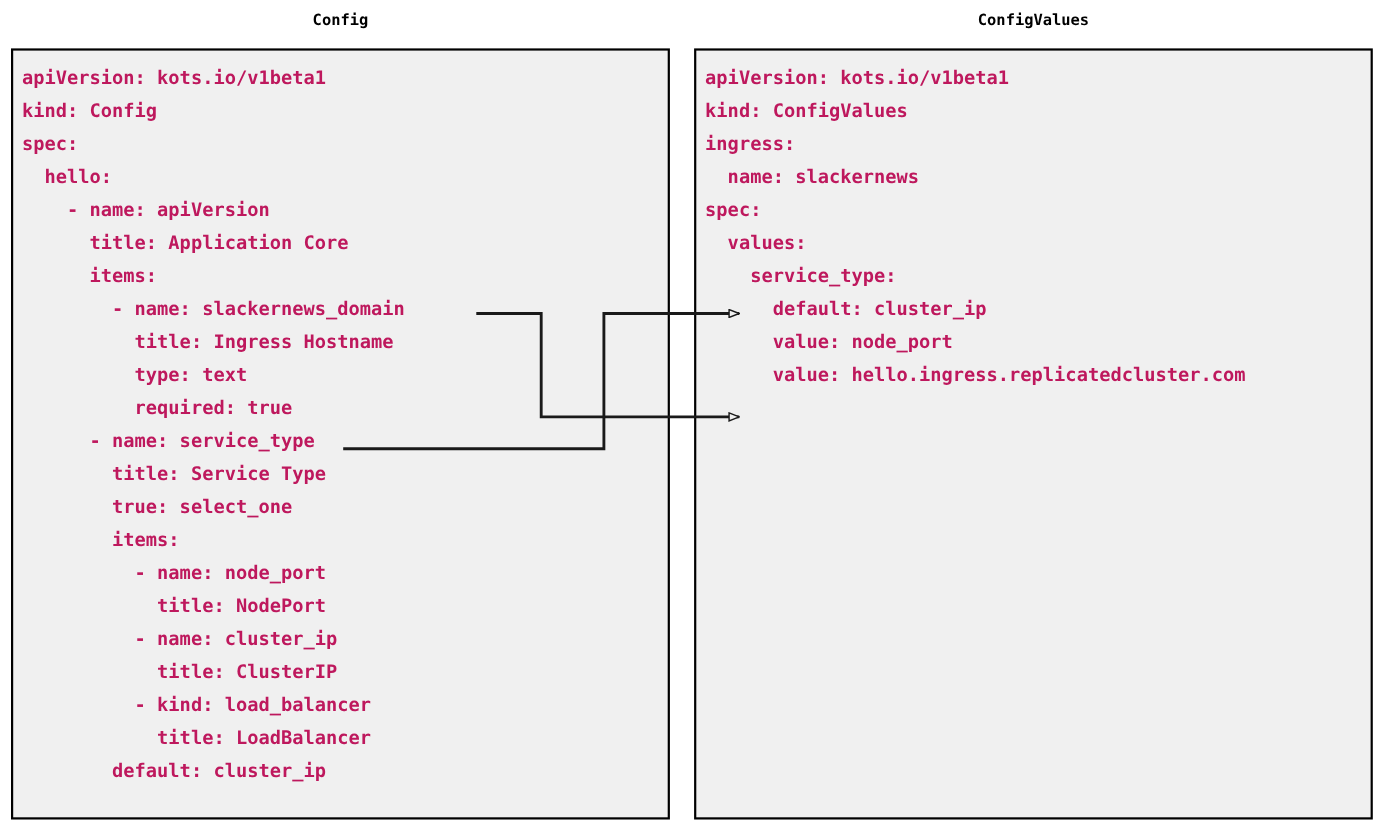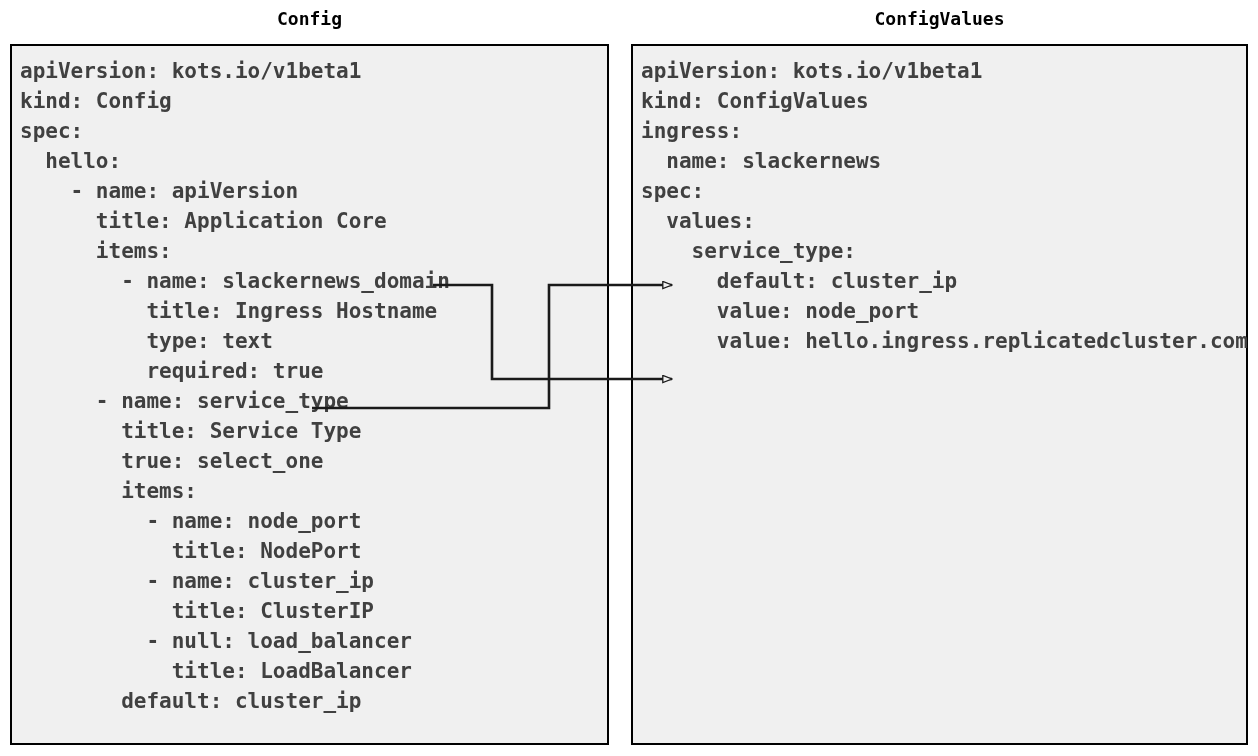--- a/index.html
+++ b/index.html
@@ -20,21 +20,21 @@
     left: 0; top: 0;
     width: 1258px;
     height: 756px;
   }
 
   
   .panel-title {
     position: absolute;
     font-family: "DejaVu Sans Mono", "Liberation Mono", monospace;
     font-weight: bold;
-    font-size: 18px;
+    font-size: 14px;
     line-height: 22px;
     color: #000000;
     text-align: center;
     white-space: nowrap;
   }
   #title-config  { left: 10px;  top: 8px; width: 599px; }
   #title-values  { left: 631px; top: 8px; width: 617px; }
 
   
   .panel-box {
@@ -50,24 +50,24 @@
   .yaml {
     position: absolute;
     left: 0; top: 0;
     width: 100%;
     padding: 10px 0 0 0;
     box-sizing: border-box;
   }
   .yaml-line {
     font-family: "DejaVu Sans Mono", "Liberation Mono", monospace;
     font-weight: bold;
-    font-size: 21px;
+    font-size: 17px;
     line-height: 30px;
     height: 30px;
-    color: #404040;
+    color: #be185d;
     white-space: pre;
     padding-left: 8px;
   }
 
   
   #connectors {
     position: absolute;
     left: 0; top: 0;
     width: 1258px;
     height: 756px;
@@ -95,21 +95,21 @@
         <div class="yaml-line">          type: text</div>
         <div class="yaml-line">          required: true</div>
         <div class="yaml-line">      - name: service_type</div>
         <div class="yaml-line">        title: Service Type</div>
         <div class="yaml-line">        true: select_one</div>
         <div class="yaml-line">        items:</div>
         <div class="yaml-line">          - name: node_port</div>
         <div class="yaml-line">            title: NodePort</div>
         <div class="yaml-line">          - name: cluster_ip</div>
         <div class="yaml-line">            title: ClusterIP</div>
-        <div class="yaml-line">          - null: load_balancer</div>
+        <div class="yaml-line">          - kind: load_balancer</div>
         <div class="yaml-line">            title: LoadBalancer</div>
         <div class="yaml-line">        default: cluster_ip</div>
       </div>
   </div>
 
   <div class="panel-title" id="title-values">ConfigValues</div>
 
   <div class="panel-box" id="box-values">
     <div class="yaml" id="yaml-values">
         <div class="yaml-line">apiVersion: kots.io/v1beta1</div>

